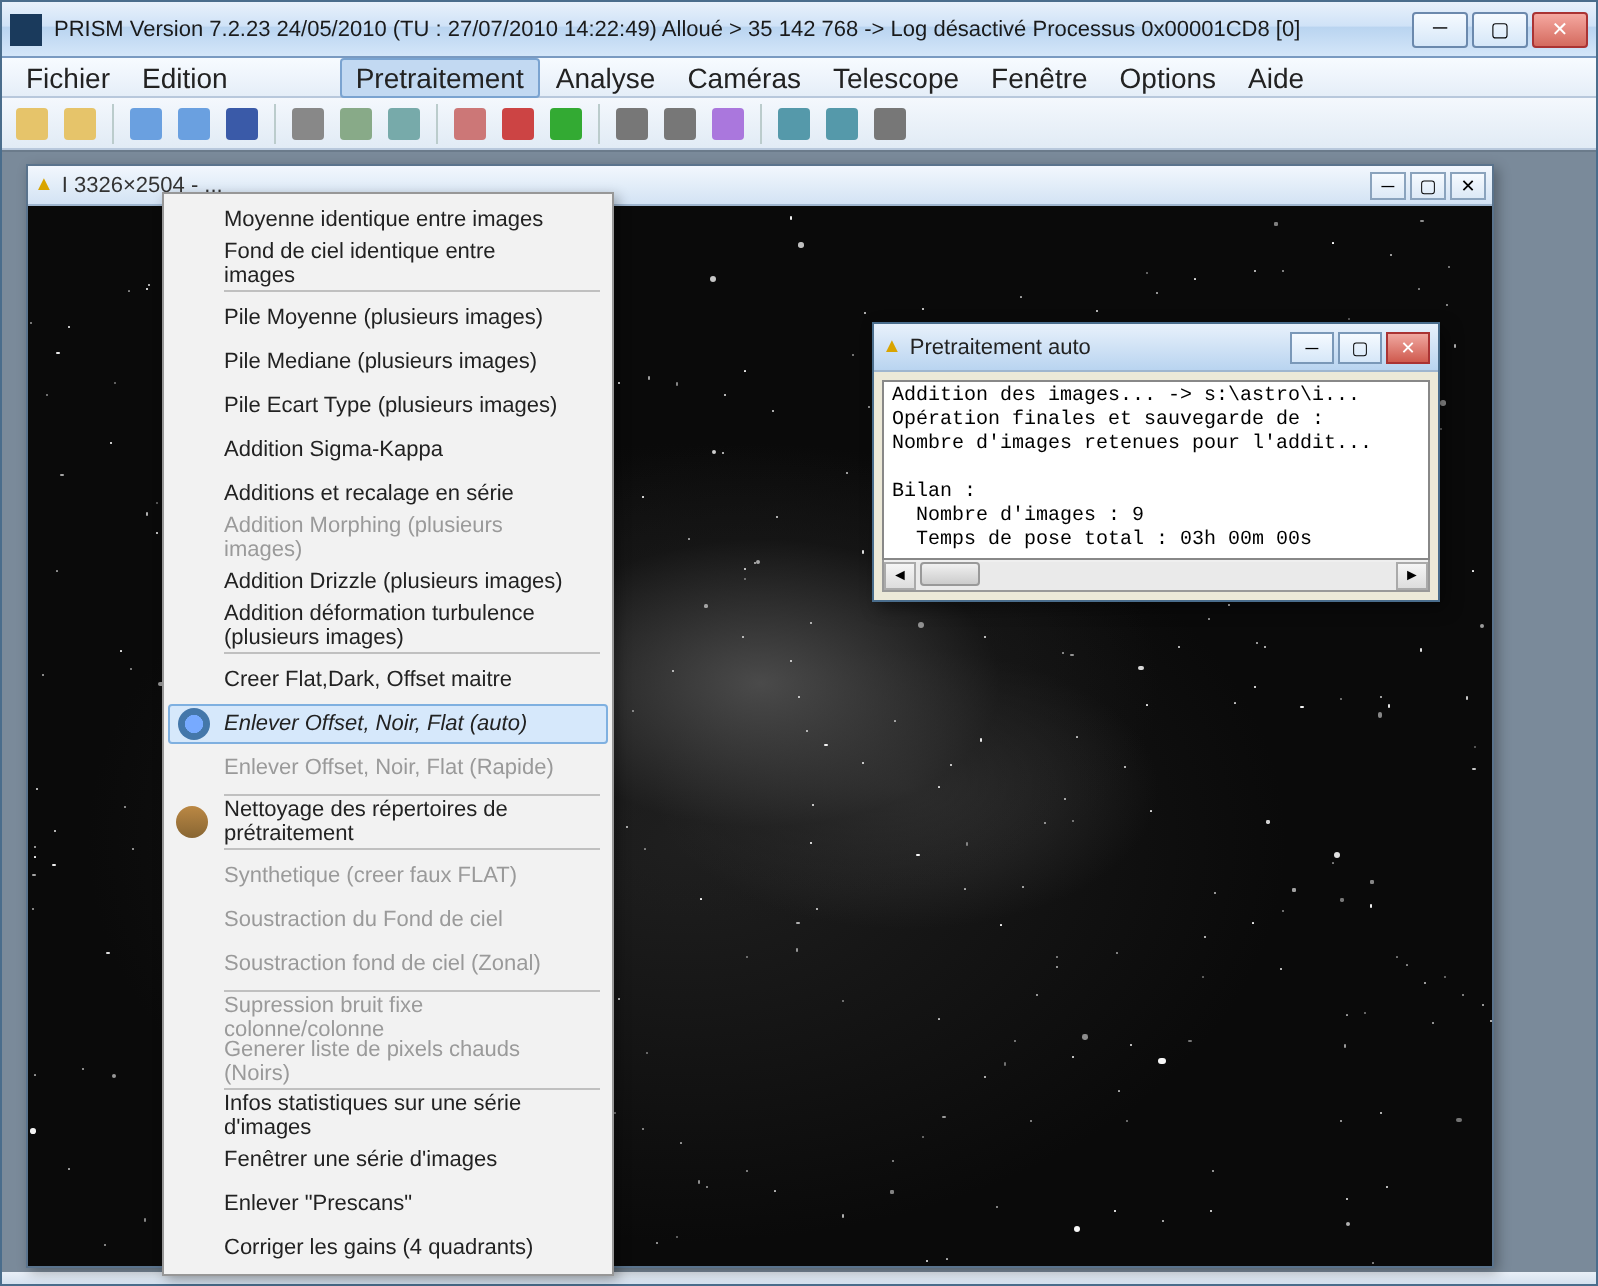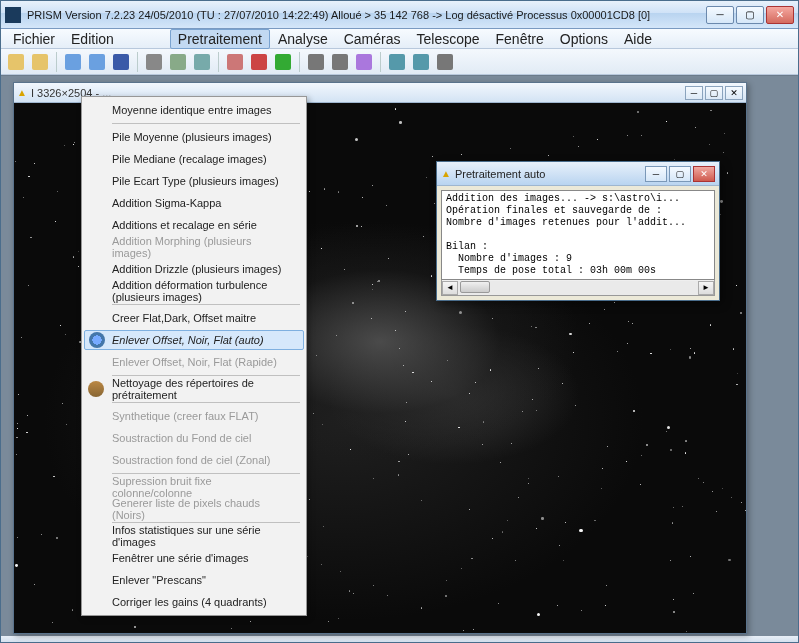--- a/index.html
+++ b/index.html
@@ -523,26 +523,29 @@
             <div class="star" style="width: 1.49947px; height: 1.49947px; left: 26.7374%; top: 5.66272%; opacity: 0.94;"></div>
             <div class="star" style="width: 2.46914px; height: 2.46914px; left: 21.7241%; top: 77.064%; opacity: 0.96;"></div>
           </div>
       </div>
     </div>
 
     <div class="dropdown" id="dropdown">
         <div class="row">
           <span>Moyenne identique entre images</span>
         </div>
+        <div class="row">
+          <span>Fond de ciel identique entre images</span>
+        </div>
         <div class="sep"></div>
         <div class="row">
           <span>Pile Moyenne  (plusieurs images)</span>
         </div>
         <div class="row">
-          <span>Pile Mediane  (recalage images)</span>
+          <span>Pile Mediane  (plusieurs images)</span>
         </div>
         <div class="row">
           <span>Pile Ecart Type  (plusieurs images)</span>
         </div>
         <div class="row">
           <span>Addition Sigma-Kappa</span>
         </div>
         <div class="row">
           <span>Additions et recalage en série</span>
         </div>

